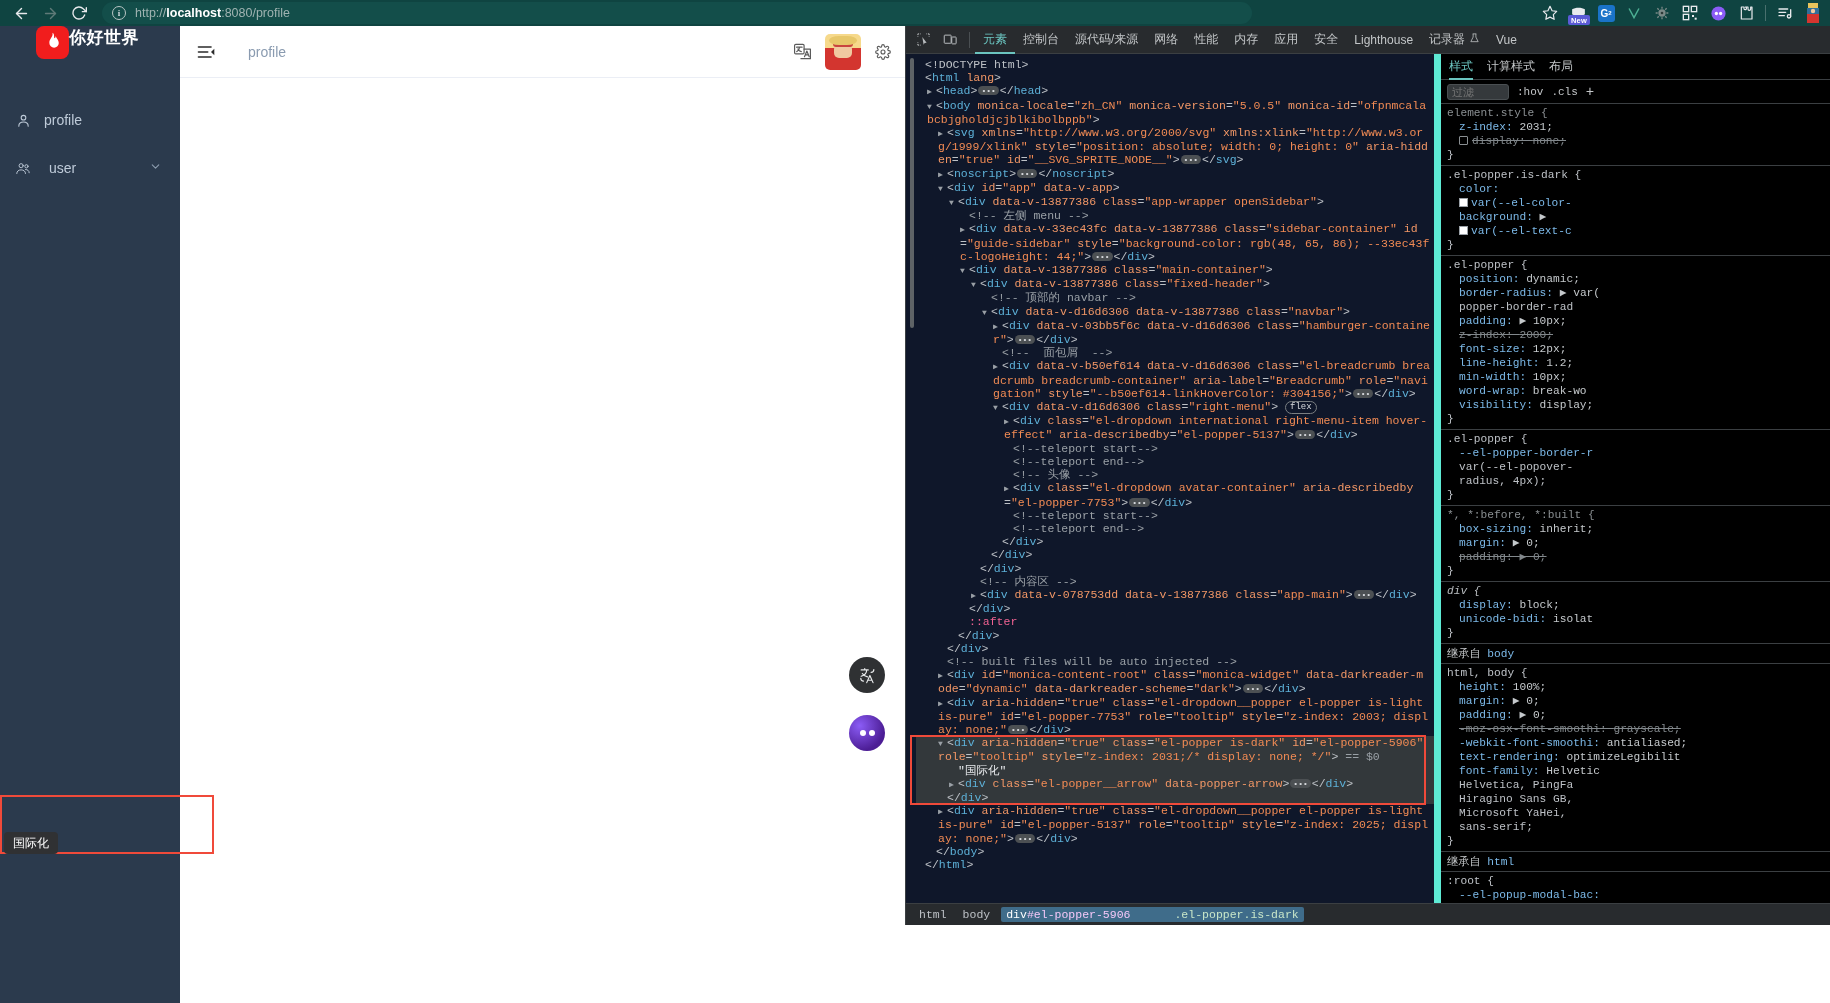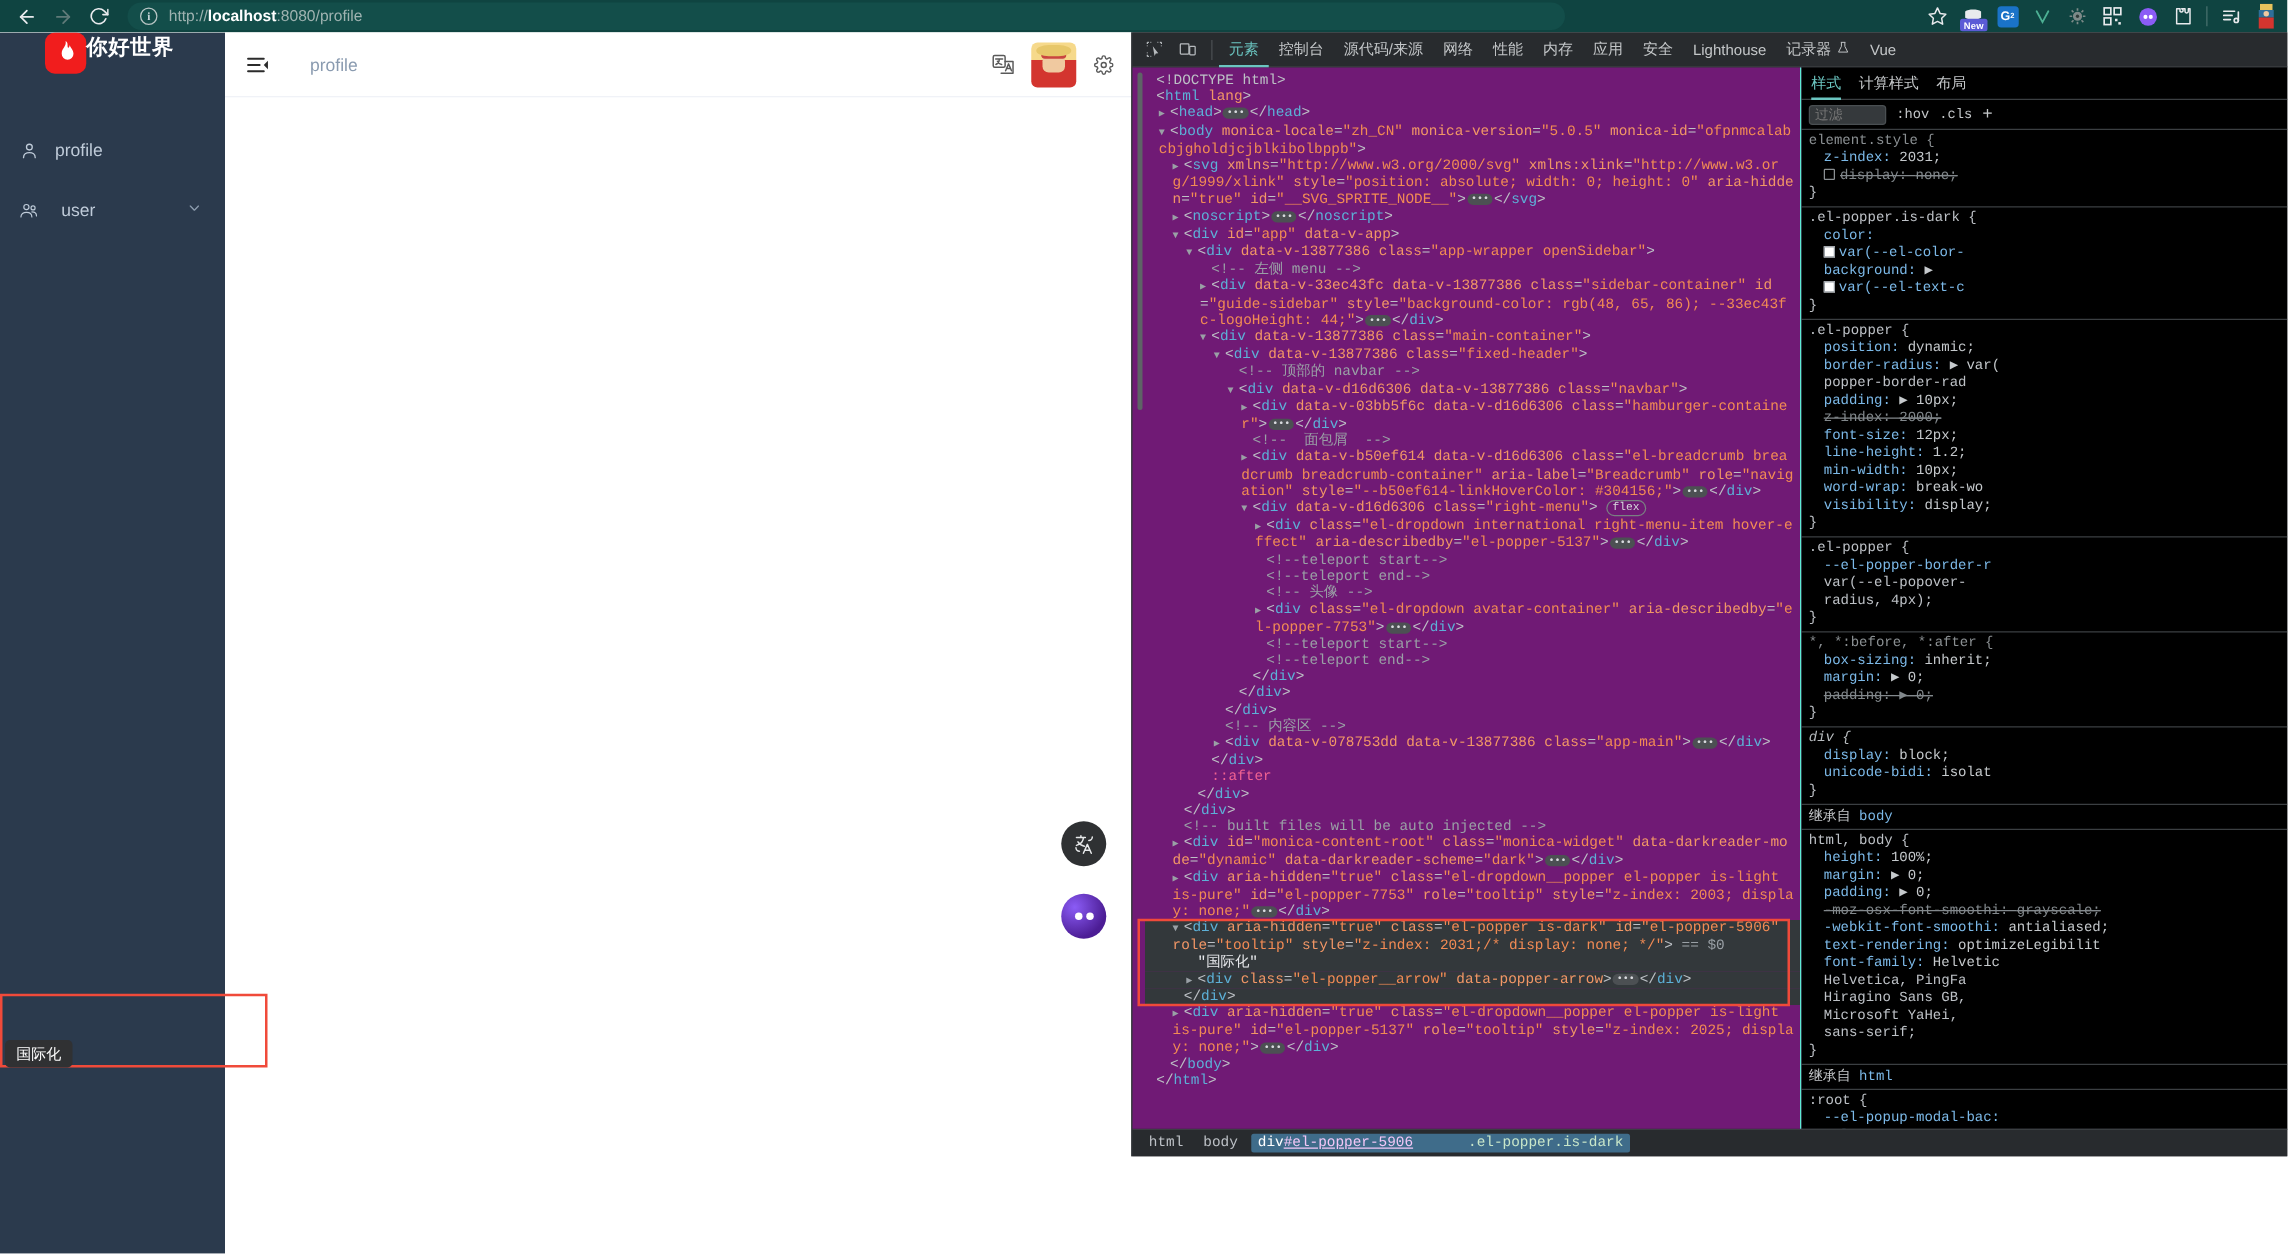--- a/index.html
+++ b/index.html
@@ -136,22 +136,22 @@
   .dt-tab {
     padding: 0 8px; height: 28px; display: flex; align-items: center; gap: 4px;
     color: #c3c6c8; font-size: 12px; cursor: pointer;
     font-family: "Liberation Sans", sans-serif; white-space: nowrap;
   }
   .dt-tab.active { color: #6bc5c0; box-shadow: inset 0 -2px 0 #6bc5c0; }
   .dt-body { flex: 1; display: flex; min-height: 0; }
 
   
   .dom-pane {
-    width: 535px; background: #701a75; overflow: hidden; position: relative;
-    border-right: 1px solid #5eead4;
+    width: 535px; background: #0f172a; overflow: hidden; position: relative;
+    border-right: 7px solid #5eead4;
   }
   .dom-scroll { position: absolute; left: 3px; top: 0; width: 6px; height: 100%; }
   .dom-scroll i { position: absolute; left: 1px; top: 4px; width: 4px; height: 270px; background: #5e6366; border-radius: 2px; display:block; }
   .dom-tree {
     padding: 4px 0 0 10px; font-size: 11.5px; line-height: 13.2px;
     font-family: "Liberation Mono", monospace; color: #bdc1c6;
     white-space: pre-wrap; word-break: break-all;
   }
   .dom-row { padding: 0 4px 0 0; position: relative; }
   .dom-row.sel { background: #33383b; }
@@ -210,21 +210,21 @@
   
   .dt-crumb {
     height: 22px; background: #282b2e; border-top: 1px solid #3b3f42;
     display: flex; align-items: center; padding-left: 8px; gap: 6px;
     font-size: 11.5px; color: #bdc1c6; font-family: "Liberation Mono", monospace;
     flex: 0 0 22px;
   }
   .crumb-seg { padding: 1px 5px; border-radius: 2px; cursor: pointer; }
   .crumb-seg.active { background: #3f6c8a; color: #ffffff; }
   .crumb-seg .cid { color: #d0a3d6; }
-  .crumb-seg.active .cid { color: #f3c7f7; text-decoration: underline; }
+  .crumb-seg.active .cid { color: #f3c7f7; }
   .crumb-seg .ccls { color: #a5d6a7; margin-left: 44px; }
   .crumb-seg.active .ccls { color: #c8e6c9; }
 </style>
 </head>
 <body>
 
 <div class="app">
 
   <div class="browser-bar">
     <div class="nav-btns">
@@ -510,21 +510,21 @@
               <div class="sel-name">}</div>
             </div>
             <div class="rule">
               <div class="sel-name ">.el-popper {</div>
               <span class="prop">--el-popper-border-r <span class="pv"></span></span>
               <span class="cont pv">var(--el-popover-</span>
               <span class="cont pv">radius, 4px);</span>
               <div class="sel-name">}</div>
             </div>
             <div class="rule">
-              <div class="sel-name dim">*, *:before, *:after {</div>
+              <div class="sel-name dim">*, *:before, *:built {</div>
               <span class="prop">box-sizing: <span class="pv">inherit;</span></span>
               <span class="prop">margin: <span class="pv">▶ 0;</span></span>
               <span class="prop struck">padding: <span class="pv">▶ 0;</span></span>
               <div class="sel-name">}</div>
             </div>
             <div class="rule">
               <div class="sel-name ital">div {</div>
               <span class="prop">display: <span class="pv">block;</span></span>
               <span class="prop">unicode-bidi: <span class="pv">isolat</span></span>
               <div class="sel-name">}</div>

